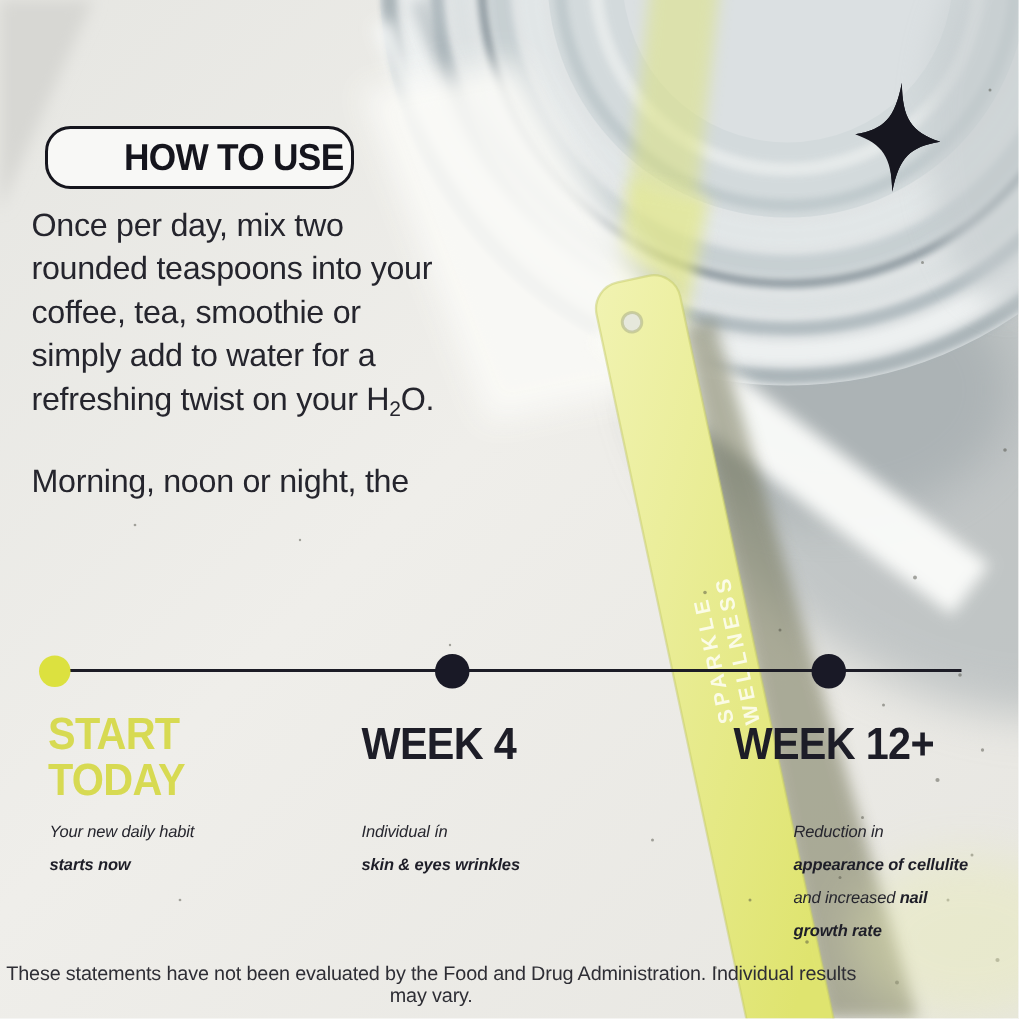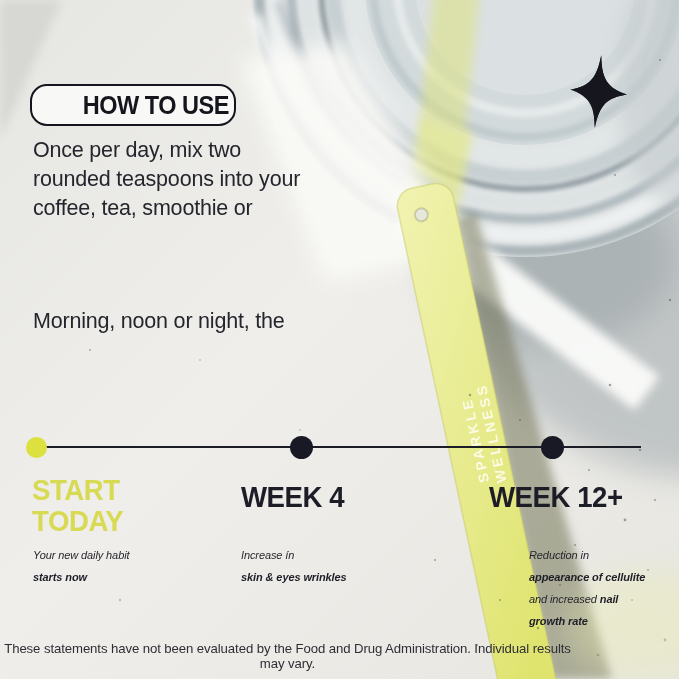--- a/index.html
+++ b/index.html
@@ -17,21 +17,21 @@
     border:2px solid #15151d;border-radius:17px;
     background:rgba(250,250,247,.9);
     display:flex;align-items:center;justify-content:flex-end;
   }
   .badge span{
     font-weight:700;font-size:25px;letter-spacing:-.5px;color:#15151d;
     transform:scaleX(.94);white-space:nowrap;
   }
 
   
-  .para{left:33px;font-size:21.5px;line-height:29px;color:#25252d;letter-spacing:-.2px;}
+  .para{left:21px;font-size:21.5px;line-height:29px;color:#25252d;letter-spacing:-.2px;}
   .p1{top:136px;}
   .p2{top:307px;}
   .para .ln{white-space:nowrap;}
   .sub{font-size:14px;vertical-align:-4px;}
 
   
   .tl-line{left:37px;top:446px;width:604px;height:2.4px;background:#1c1c26;}
   .dot{border-radius:50%;}
   .dot-start{left:26px;top:437px;width:21px;height:21px;background:#dce13f;}
   .dot-w4{left:290px;top:436px;width:23px;height:23px;background:#191926;}
@@ -168,20 +168,22 @@
   </svg>
 
   <div class="overlay badge">
     <span>HOW TO USE</span>
   </div>
 
   <div class="overlay para p1">
     <div class="ln">Once per day, mix two</div>
     <div class="ln">rounded teaspoons into your</div>
     <div class="ln">coffee, tea, smoothie or</div>
+    <div class="ln">simply add to water for a</div>
+    <div class="ln"><span>refreshing twist on your H</span><span class="sub">2</span><span>O.</span></div>
   </div>
 
   <div class="overlay para p2">
     <div class="ln">Morning, noon or night, the</div>
   </div>
 
   <div class="overlay tl-line"></div>
   <div class="overlay dot dot-start"></div>
   <div class="overlay dot dot-w4"></div>
   <div class="overlay dot dot-w12"></div>
@@ -189,21 +191,21 @@
   <div class="overlay ms-label ms-start">START TODAY</div>
   <div class="overlay ms-label ms-w4">WEEK 4</div>
   <div class="overlay ms-label ms-w12">WEEK 12+</div>
 
   <div class="overlay col col-1">
     <div>Your new daily habit</div>
     <b>starts now</b>
   </div>
 
   <div class="overlay col col-2a">
-    <div>Increase ín</div>
+    <div>Individual ín</div>
     <b>skin &amp; eyes wrinkles</b>
   </div>
 
   <div class="overlay col col-3">
     <div>Reduction in</div>
     <b>appearance of cellulite</b>
     <div><span>and increased </span><b>nail</b></div>
     <b>growth rate</b>
   </div>
 

